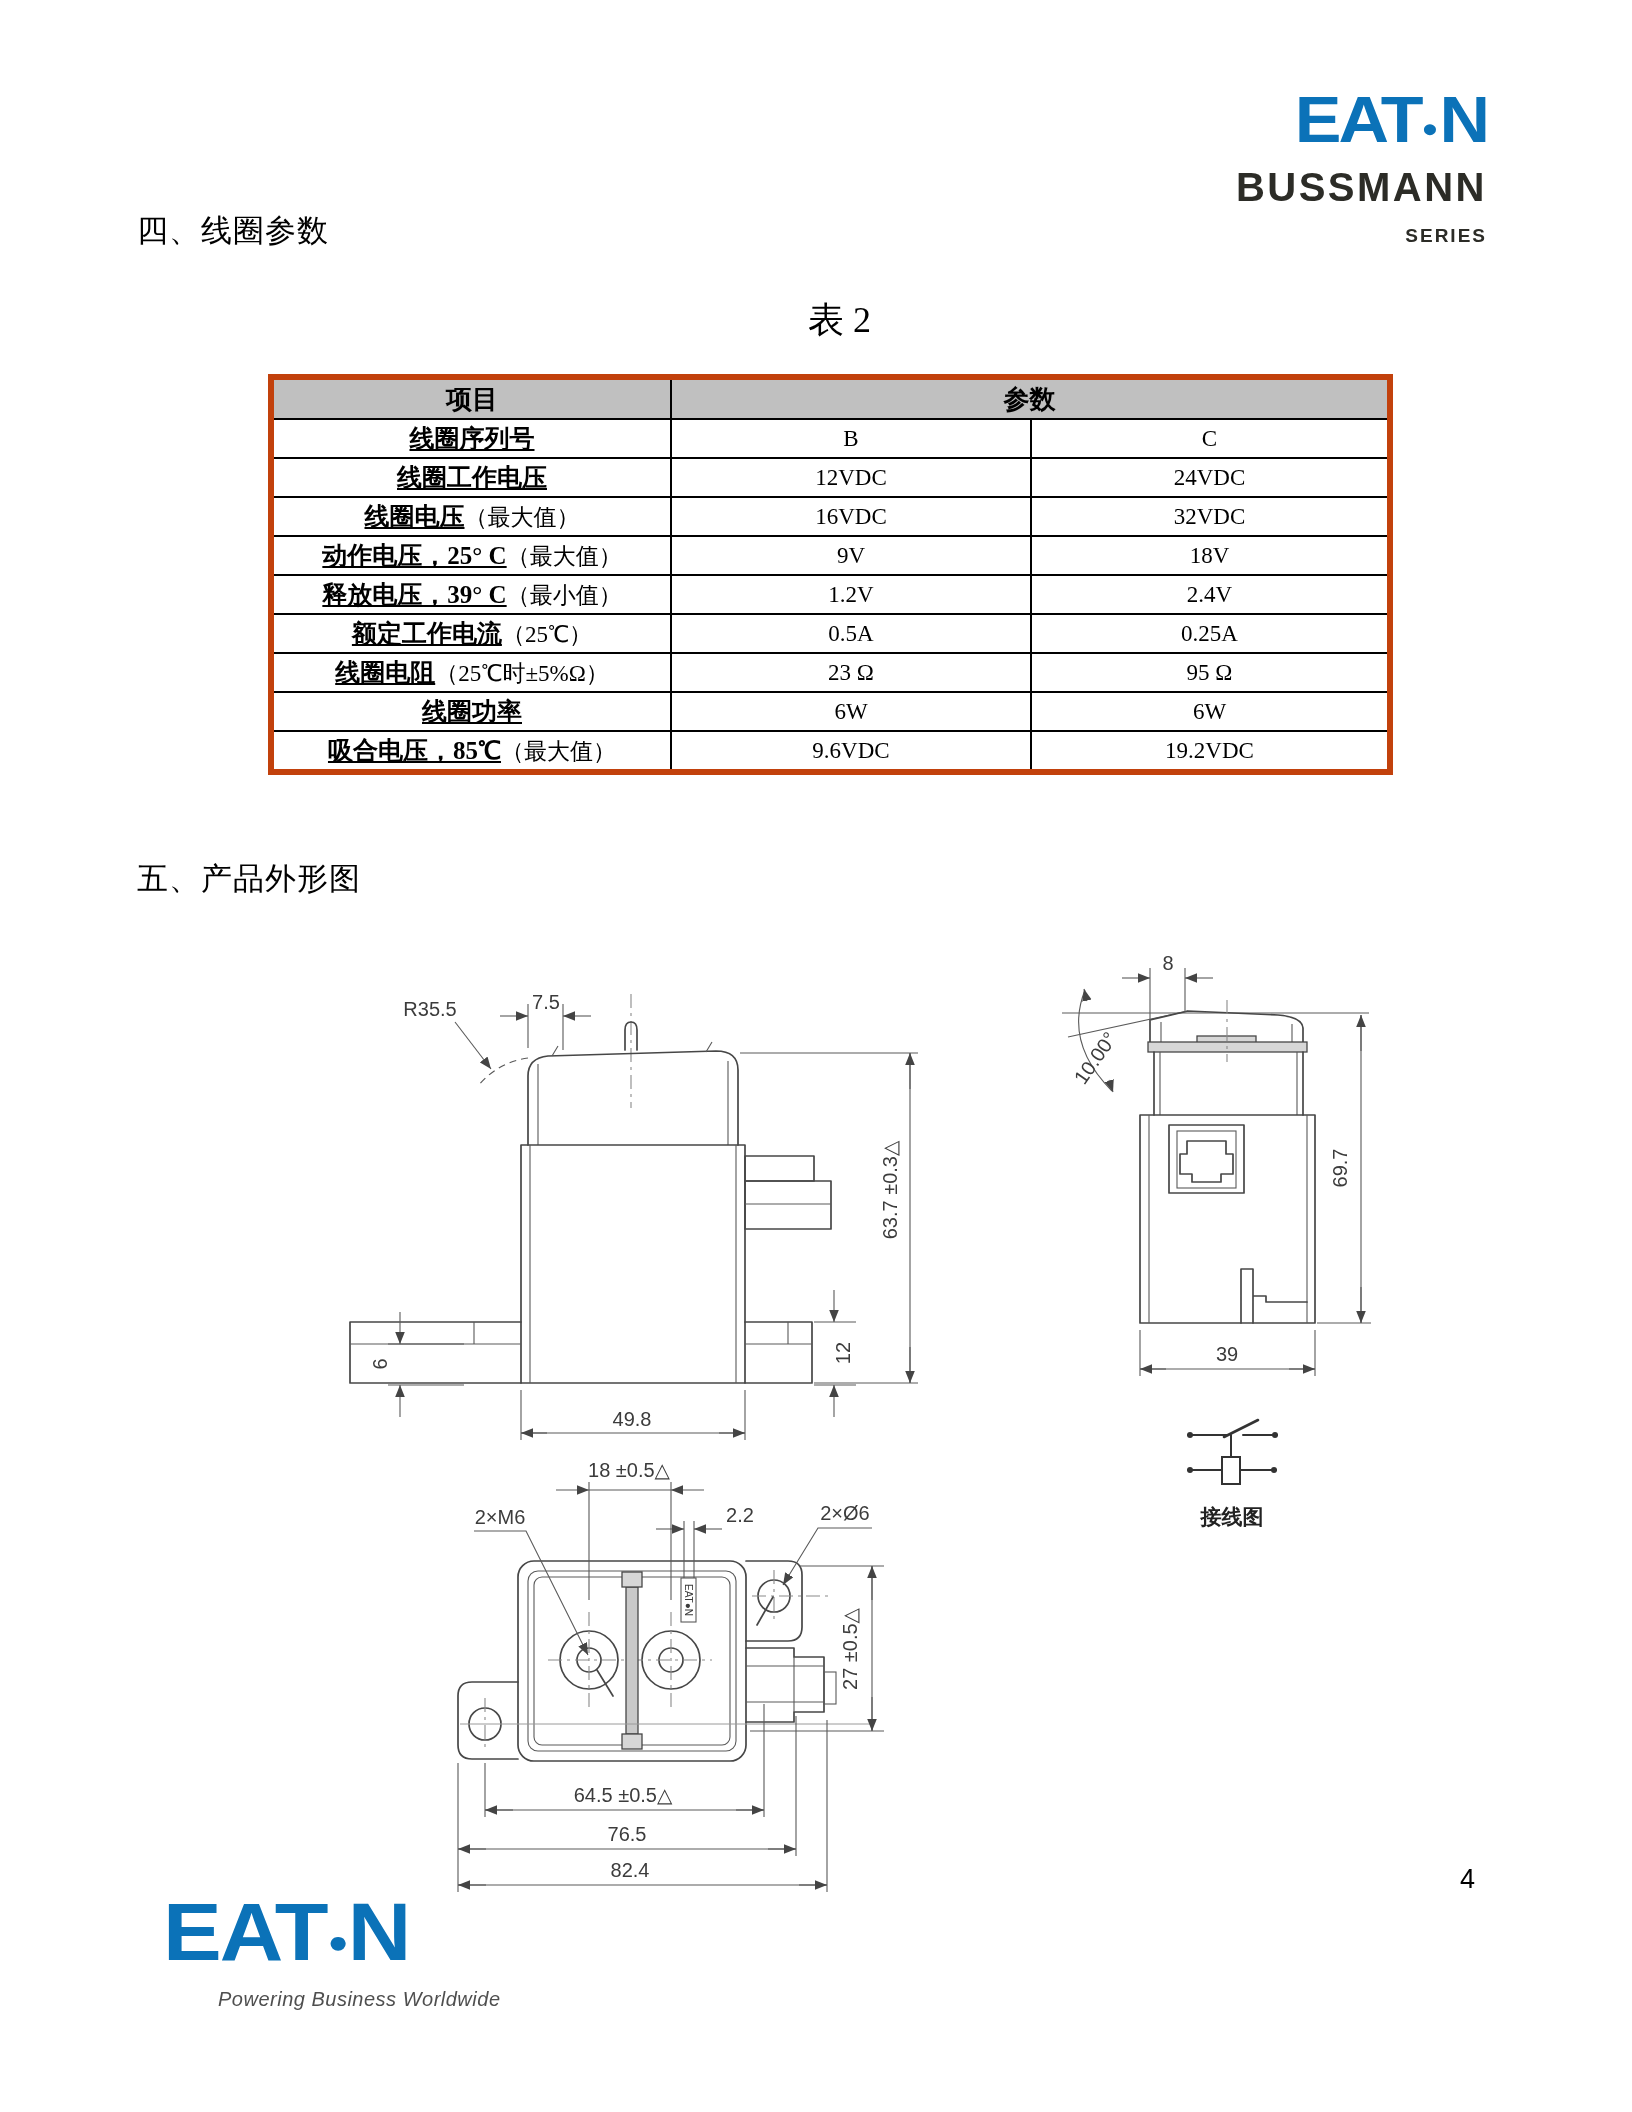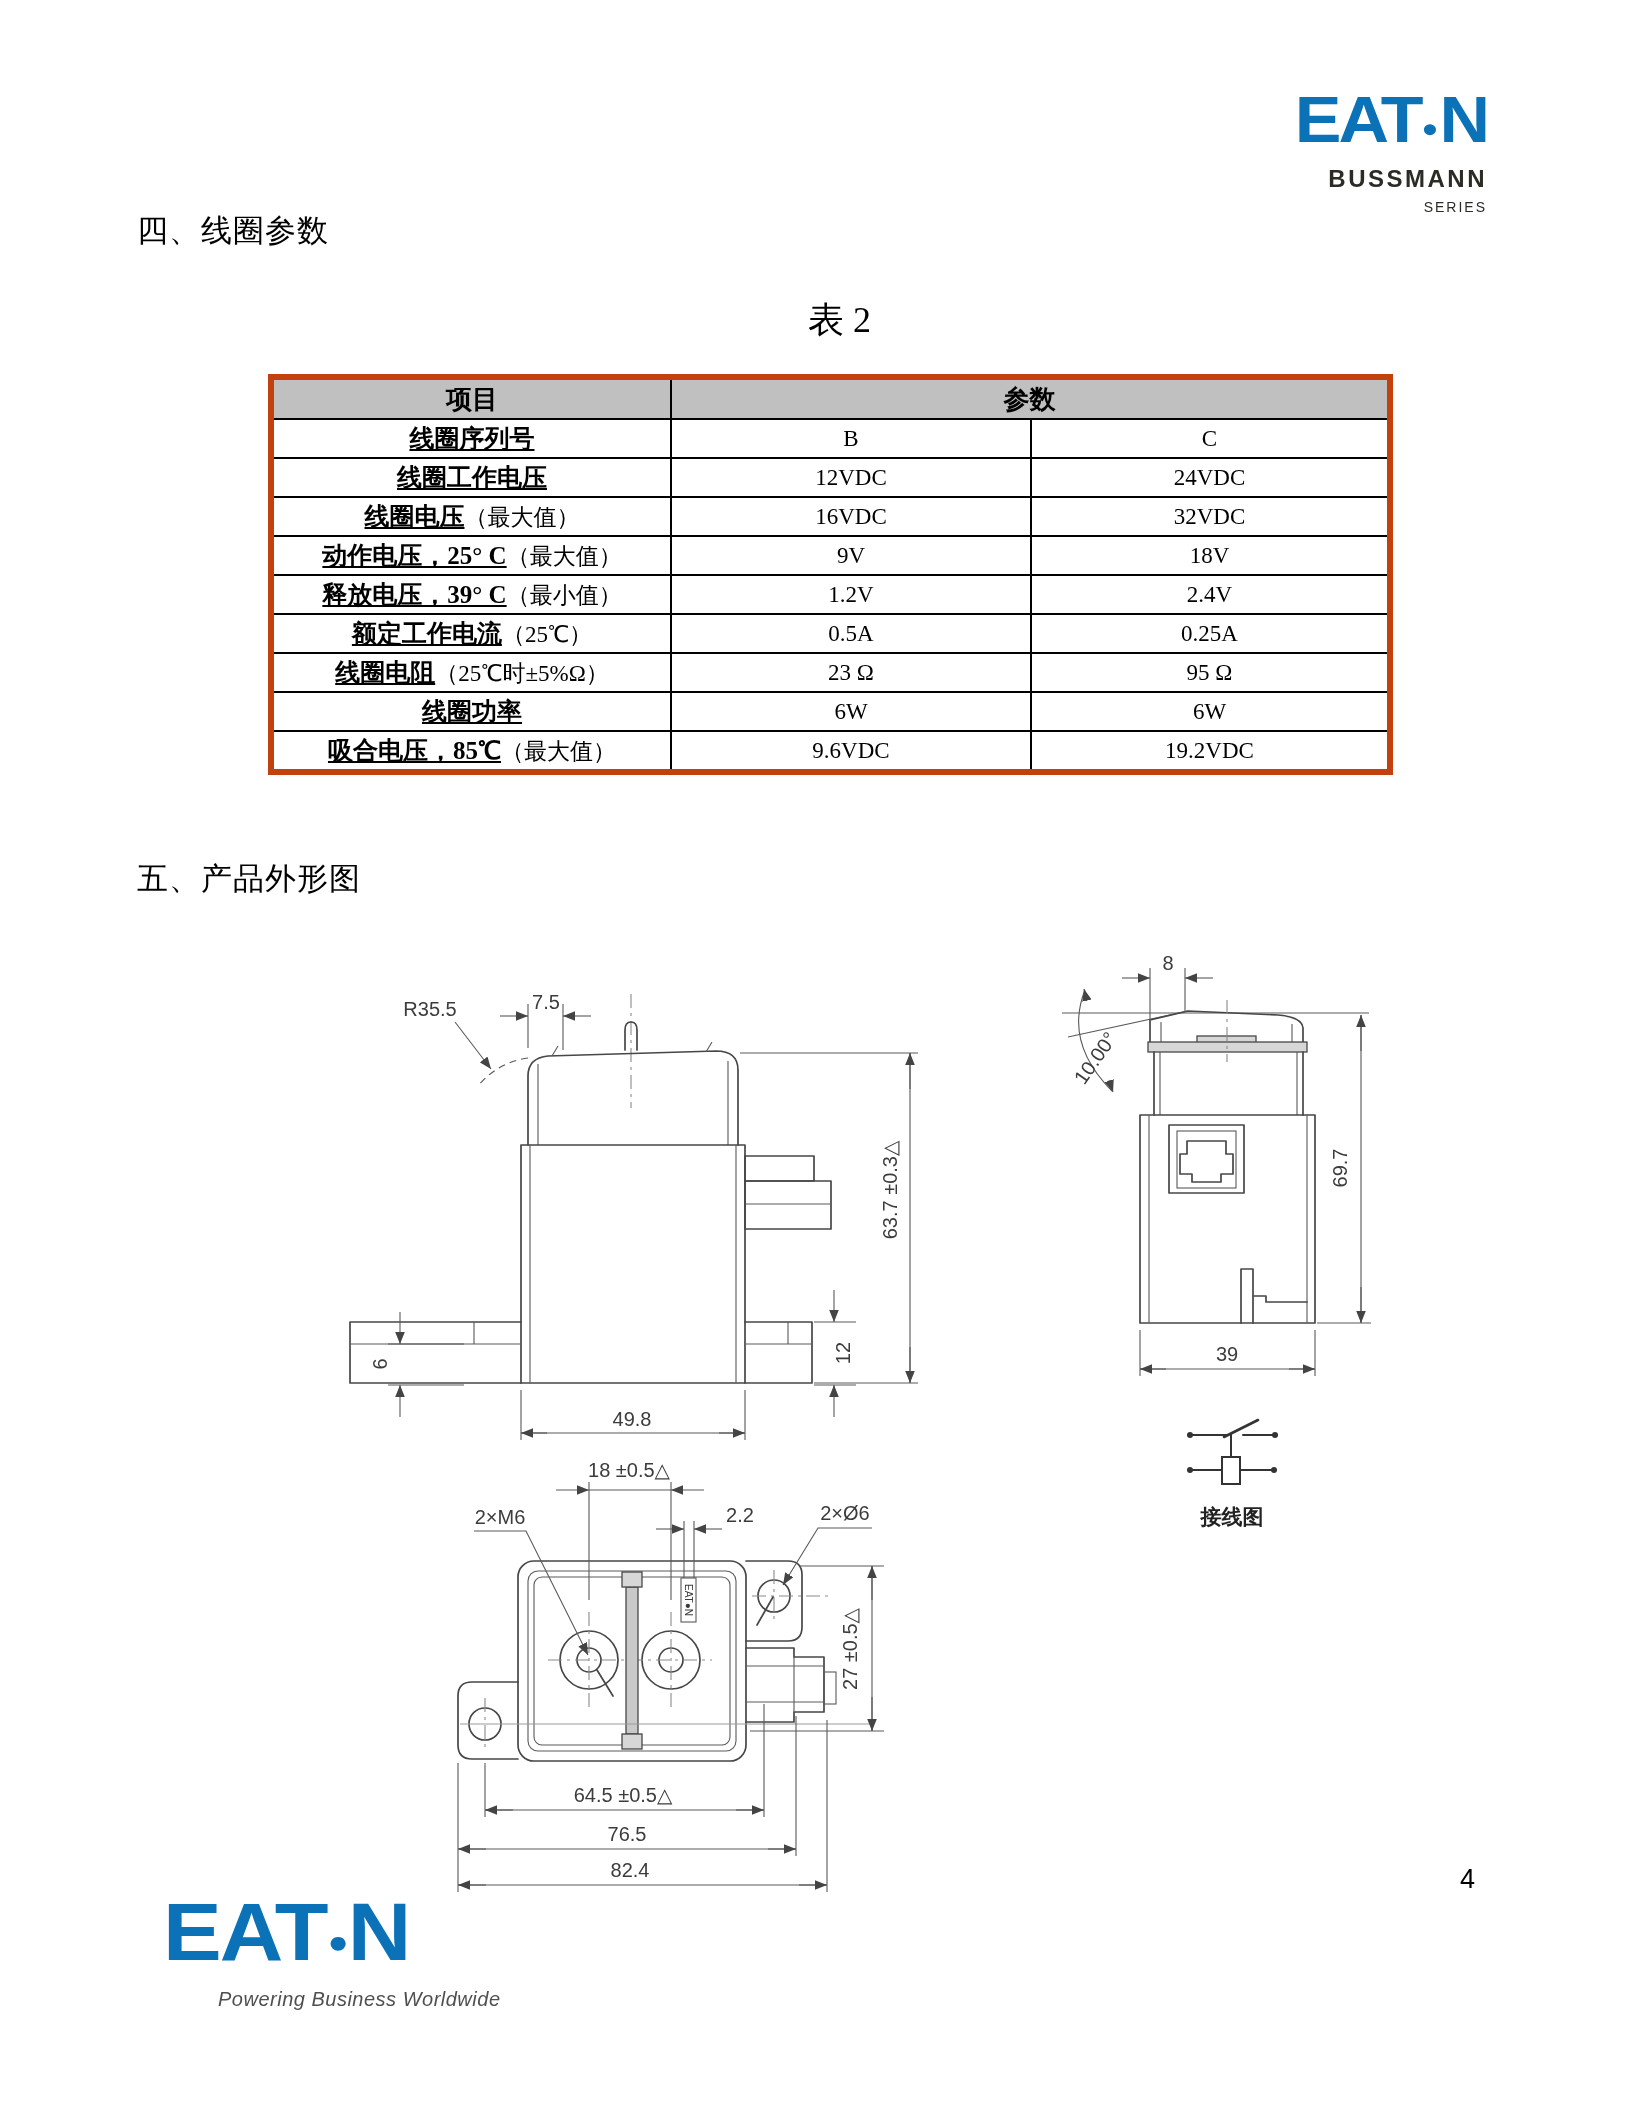--- a/index.html
+++ b/index.html
@@ -6,23 +6,23 @@
   .page{position:relative;width:1632px;height:2112px;background:#ffffff;margin:0 auto;
         font-family:"Liberation Serif", serif;color:#000;overflow:hidden;}
   [data-name]{box-sizing:border-box;}
 
   
   .logo-top{position:absolute;top:88px;right:145px;text-align:right;line-height:1;}
   .eaton-word{font-family:"Liberation Sans",sans-serif;font-weight:900;color:#0b72b8;
               font-size:70px;letter-spacing:-3px;transform:scaleY(0.92);transform-origin:top right;}
   .eaton-word .dot{font-size:0.40em;vertical-align:0.22em;letter-spacing:0;padding:0 1px;}
   .bussmann{font-family:"Liberation Sans",sans-serif;font-weight:800;color:#2c2c27;
-            font-size:24px;letter-spacing:2.5px;margin-top:9px;}
-  .series{font-family:"Liberation Sans",sans-serif;font-weight:400;color:#2c2c27;
-          font-size:14px;letter-spacing:2px;margin-top:9px;}
+            font-size:40px;letter-spacing:2.5px;margin-top:9px;}
+  .series{font-family:"Liberation Sans",sans-serif;font-weight:700;color:#2c2c27;
+          font-size:19px;letter-spacing:2px;margin-top:19px;}
 
   
   .h-sec{position:absolute;left:137px;font-size:31px;letter-spacing:1px;}
   .h4{top:210px;}
   .h5{top:858px;}
   .tbl-caption{position:absolute;left:280px;top:296px;width:1119px;text-align:center;font-size:36px;}
 
   
   .tbl-wrap{position:absolute;left:268px;top:374px;}
   table.coil{border-collapse:collapse;table-layout:fixed;width:1119px;border:6px solid #c2410c;}

